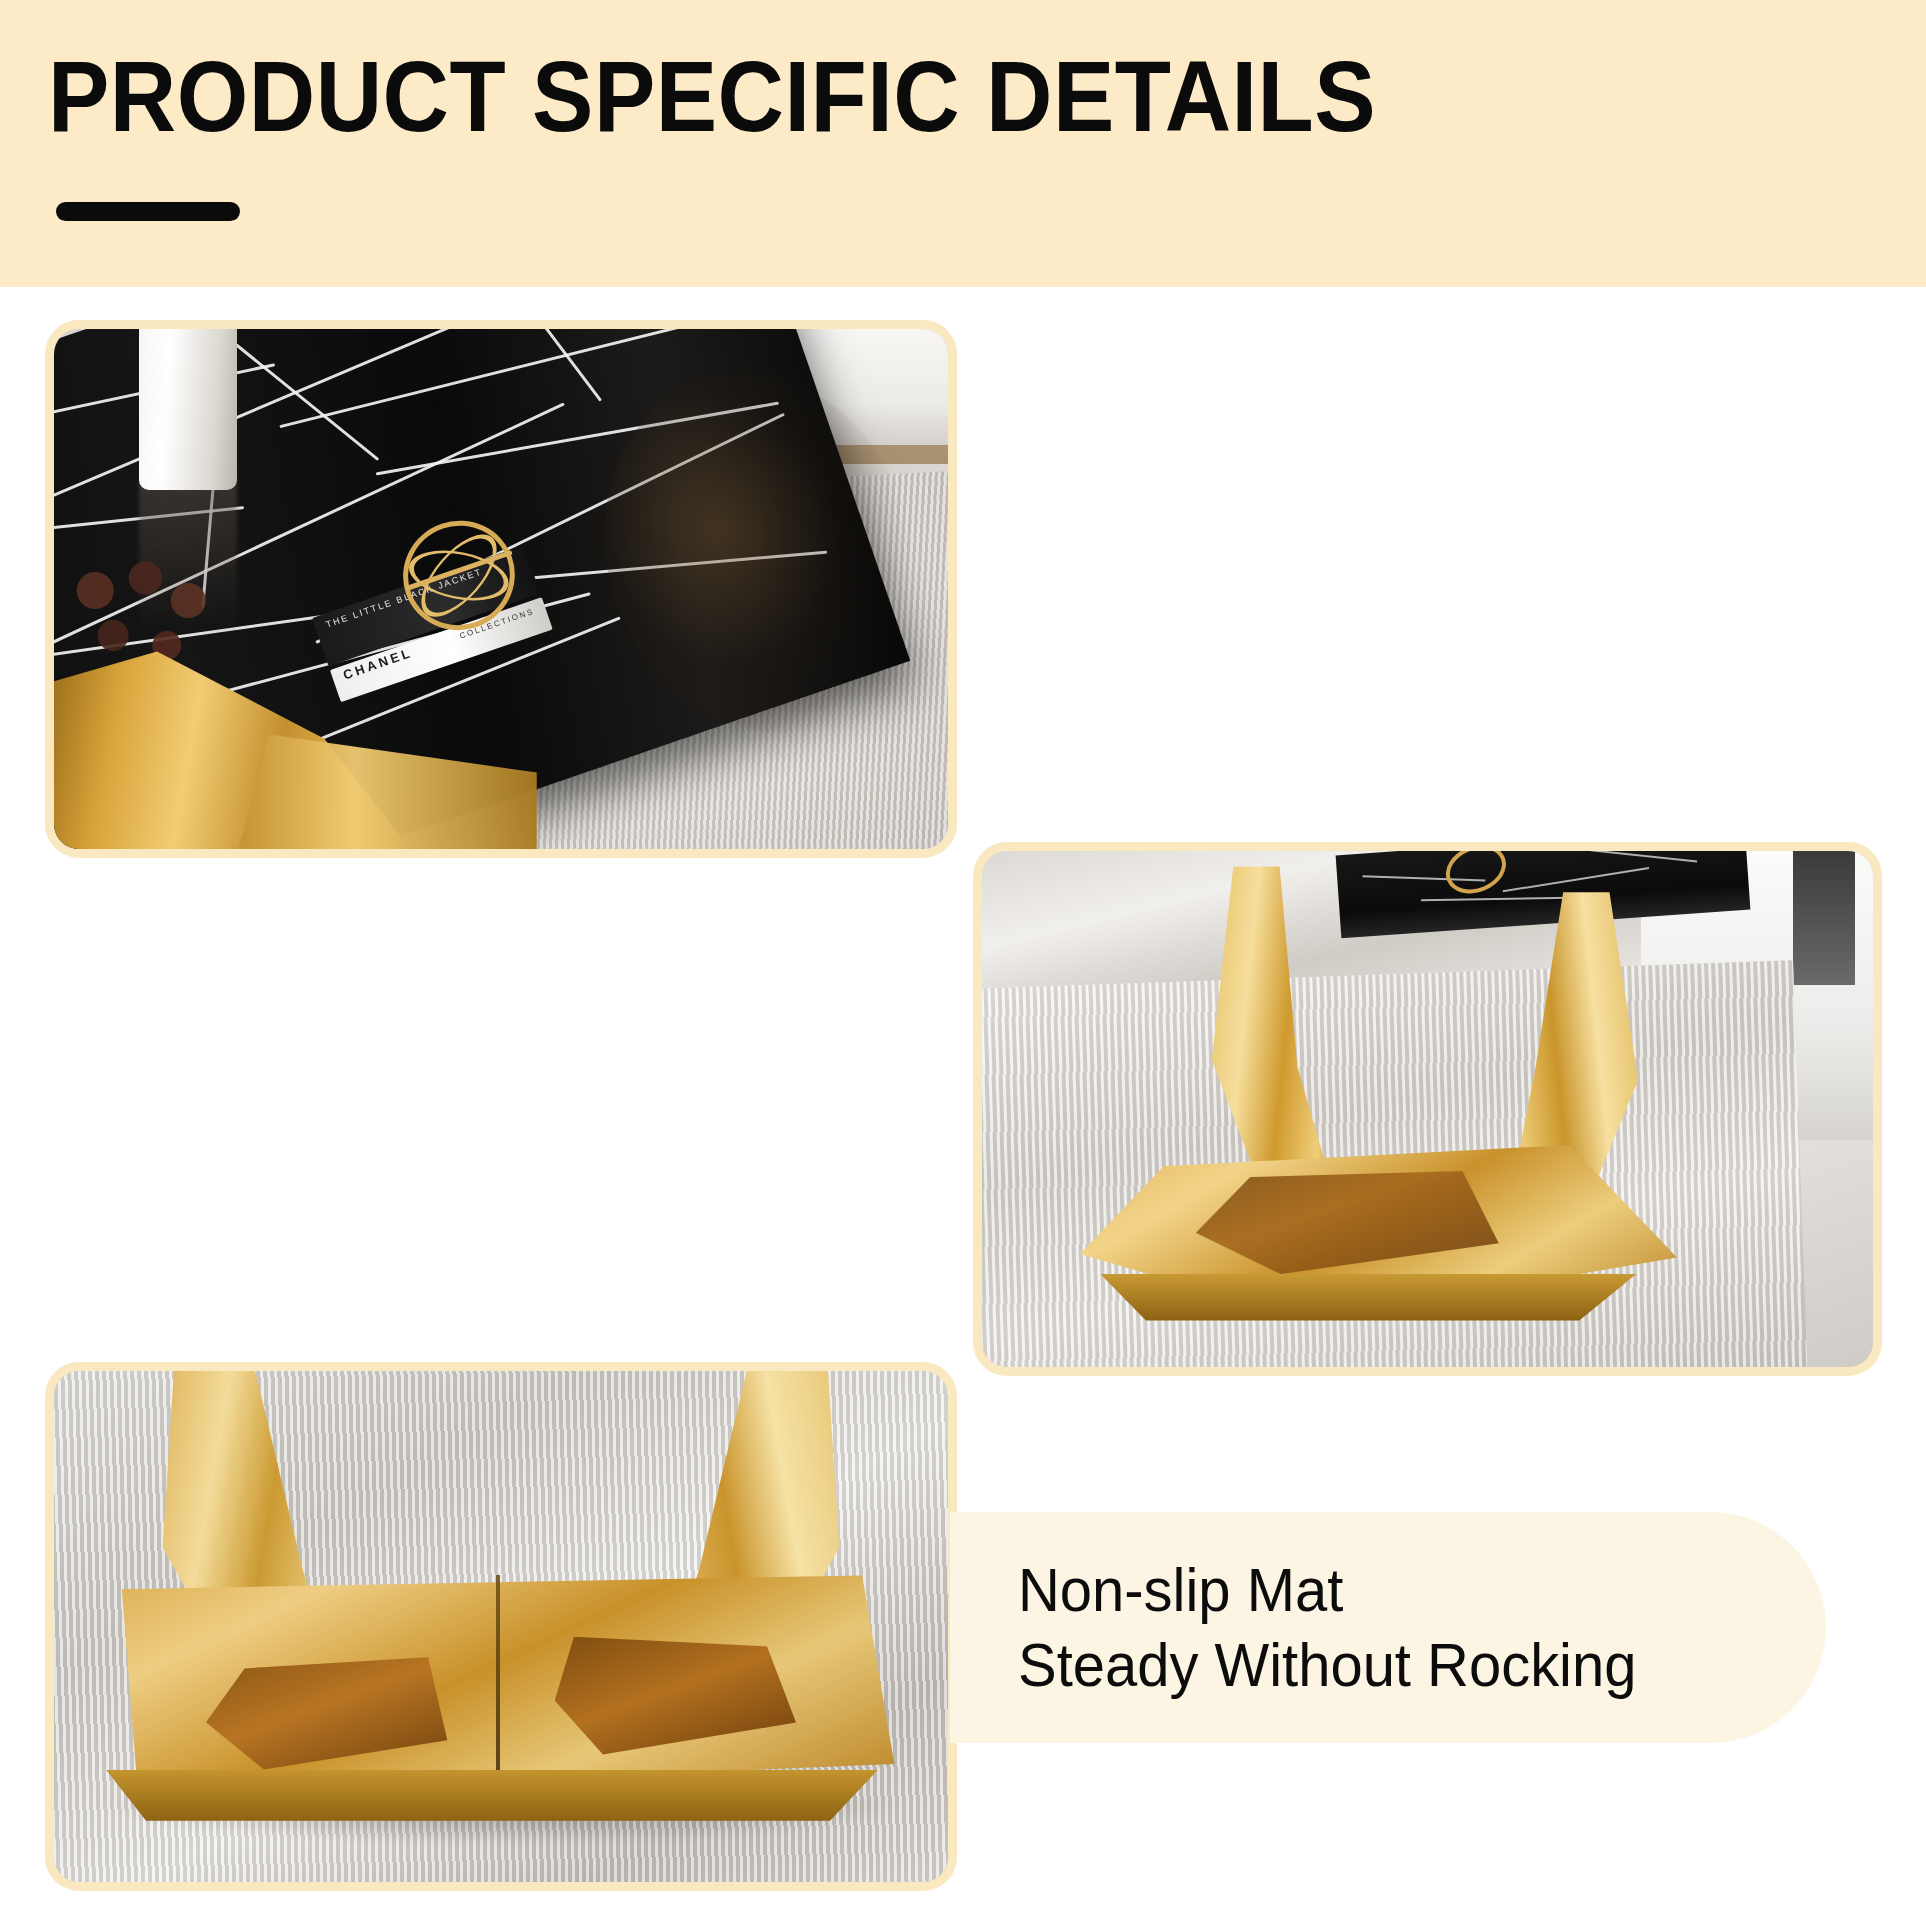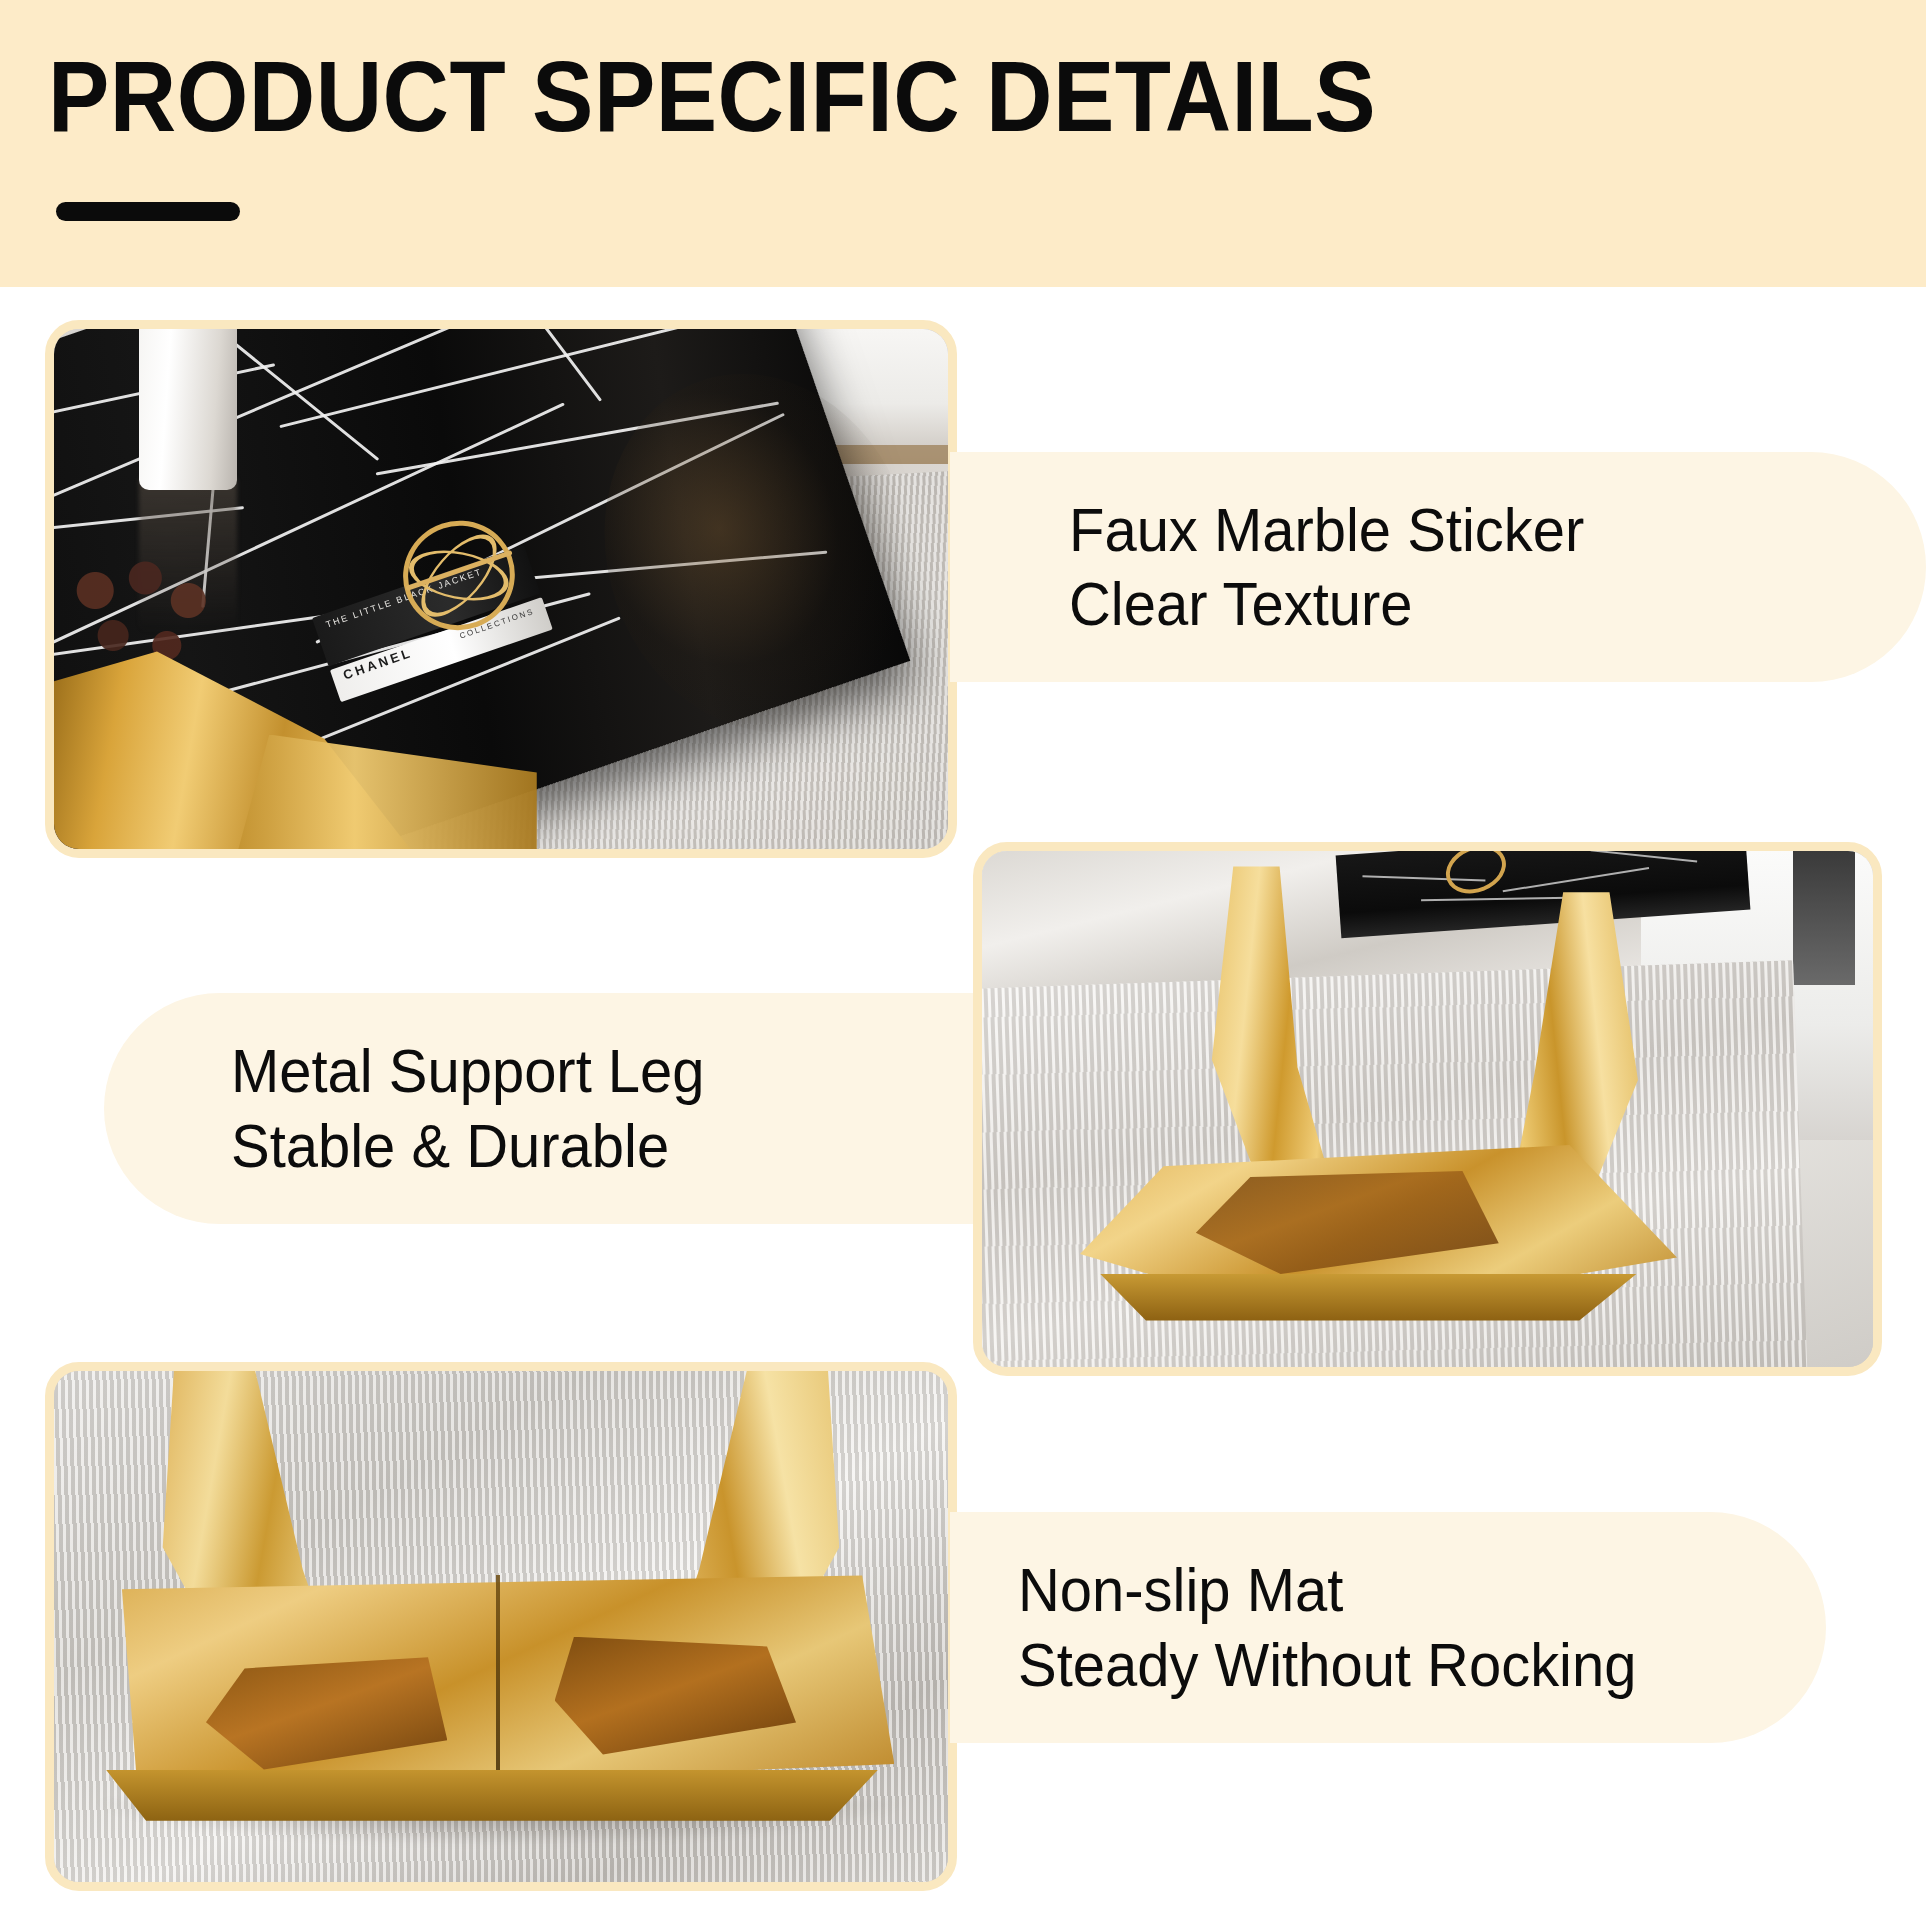--- a/index.html
+++ b/index.html
@@ -333,29 +333,21 @@
         <div class="bk-label">THE LITTLE BLACK JACKET</div>
         <div class="bk-white-label">CHANEL</div>
         <div class="bk-white-label2">COLLECTIONS</div>
       </div>
 
       <div class="sphere"></div>
       <div class="sphere-band"></div>
     </div>
   </div>
 
-  <div class="pill pill-1">
-    <div class="line">Faux Marble Sticker</div>
-    <div class="line">Clear Texture</div>
-  </div>
-
-  <div class="pill pill-2">
-    <div class="line">Metal Support Leg</div>
-    <div class="line">Stable &amp; Durable</div>
-  </div>
+
 
   <div class="photo p2">
     <div class="inner">
       <div class="room"></div>
       <div class="backwall"></div>
       <div class="darkpanel"></div>
       <div class="tile"></div>
       <div class="rug"></div>
 
       <div class="marble-edge">

